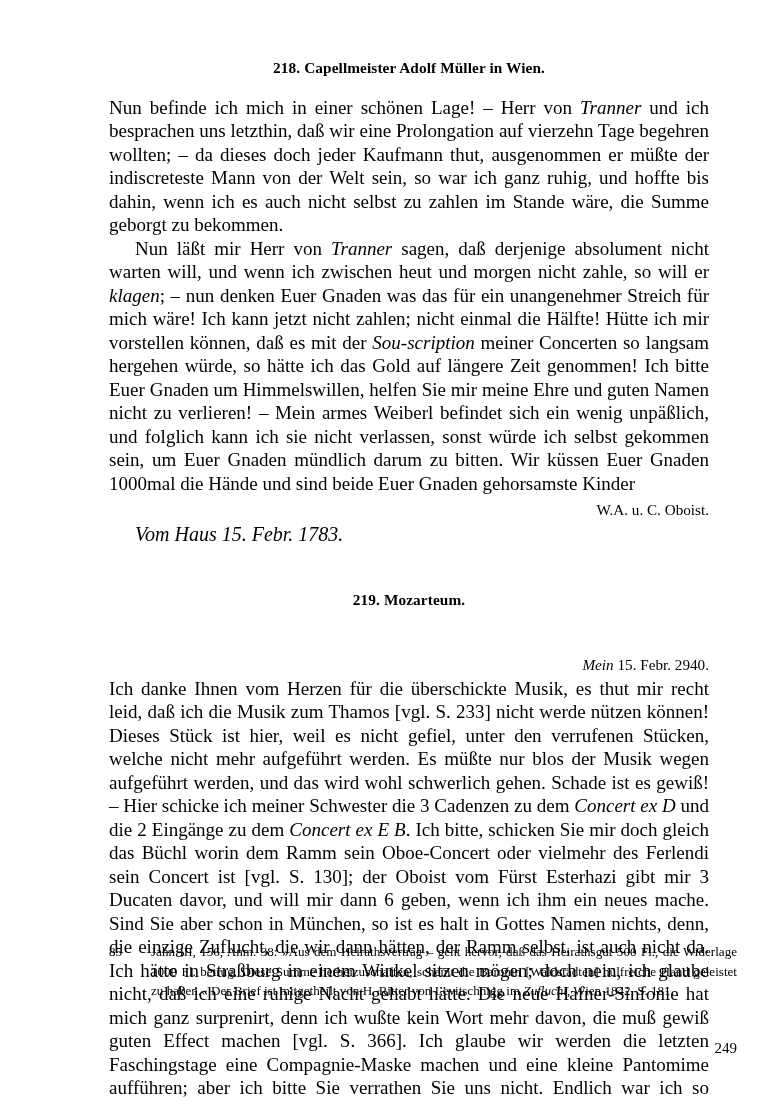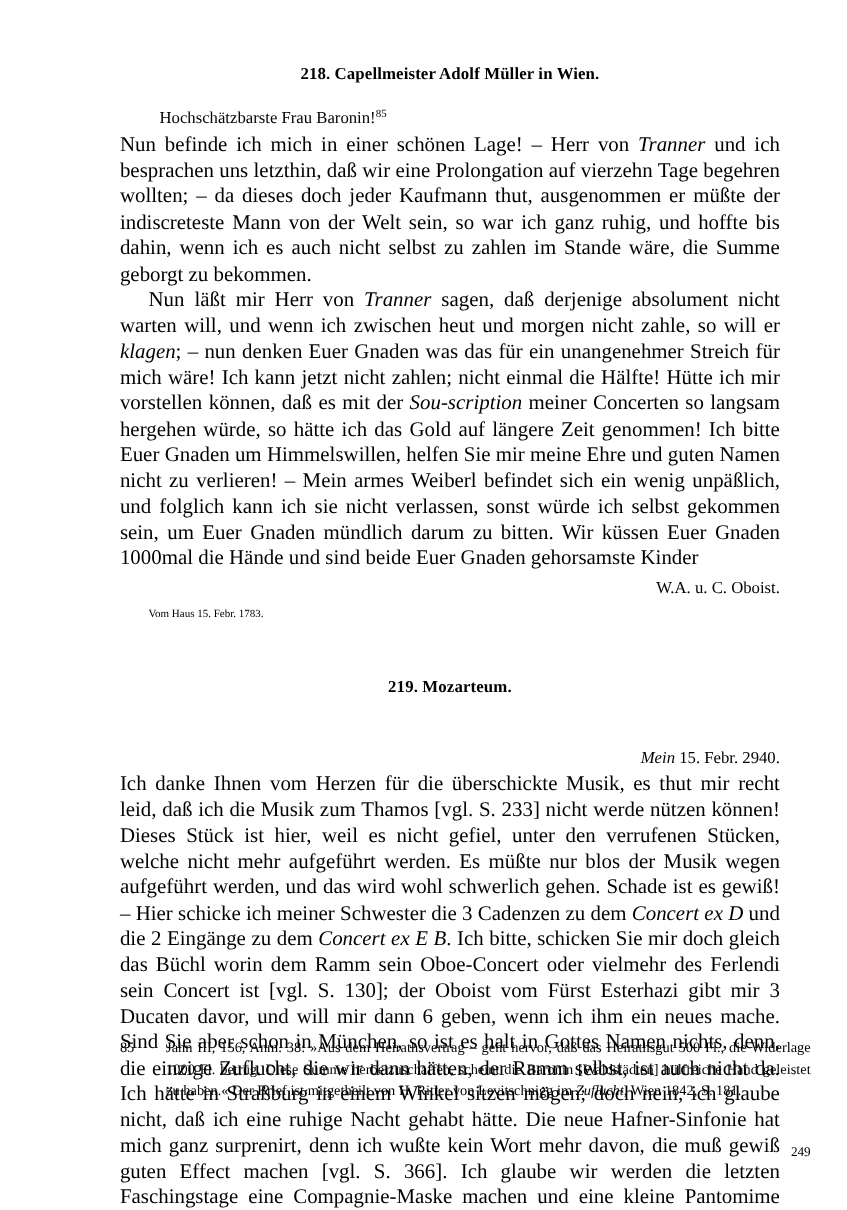--- a/index.html
+++ b/index.html
@@ -56,25 +56,26 @@
     text-indent: 26px;
   }
   .signature {
     font-size: 15.2px;
     line-height: 23.5px;
     margin: 0;
     text-align: right;
     padding-top: 3px;
   }
   .dateline-left {
-    font-size: 10px;
+    font-size: 20px;
     line-height: 23.5px;
     margin: 0;
     text-indent: 26px;
     padding-top: 1px;
+    font-style: italic;
   }
   .dateline-right {
     font-size: 15.2px;
     line-height: 23.5px;
     margin: 0;
     text-align: right;
   }
   .heading-gap-before {
     height: 44px;
   }
@@ -108,34 +109,33 @@
   }
   .fn-text {
     flex: 1 1 auto;
     text-align: justify;
     text-justify: inter-word;
   }
   .page-number {
     position: absolute;
     right: 57px;
     top: 1040px;
-    font-size: 12px;
+    font-size: 15px;
     text-align: left;
   }
 </style>
 </head>
 <body>
 
 <div class="page">
 
   <div class="content">
 
     <h2 class="letter-heading">218. Capellmeister Adolf Müller in Wien.</h2>
 
-    <p class="salutation"><span>Hochschätzbarste Frau Baronin!</span><sup>85</sup></p>
 
     <p class="body-par"><span>Nun befinde ich mich in einer schönen Lage! – Herr von </span><em>Tranner</em><span> und ich besprachen uns letzthin, daß wir eine Prolongation auf vierzehn Tage begehren wollten; – da dieses doch jeder Kaufmann thut, ausgenommen er müßte der indiscreteste Mann von der Welt sein, so war ich ganz ruhig, und hoffte bis dahin, wenn ich es auch nicht selbst zu zahlen im Stande wäre, die Summe geborgt zu bekommen.</span></p>
 
     <p class="body-par indent"><span>Nun läßt mir Herr von </span><em>Tranner</em><span> sagen, daß derjenige absolument nicht warten will, und wenn ich zwischen heut und morgen nicht zahle, so will er </span><em>klagen</em><span>; – nun denken Euer Gnaden was das für ein unangenehmer Streich für mich wäre! Ich kann jetzt nicht zahlen; nicht einmal die Hälfte! Hütte ich mir vorstellen können, daß es mit der </span><em>Sou-scription</em><span> meiner Concerten so langsam hergehen würde, so hätte ich das Gold auf längere Zeit genommen! Ich bitte Euer Gnaden um Himmelswillen, helfen Sie mir meine Ehre und guten Namen nicht zu verlieren! – Mein armes Weiberl befindet sich ein wenig unpäßlich, und folglich kann ich sie nicht verlassen, sonst würde ich selbst gekommen sein, um Euer Gnaden mündlich darum zu bitten. Wir küssen Euer Gnaden 1000mal die Hände und sind beide Euer Gnaden gehorsamste Kinder</span></p>
 
     <p class="signature">W.A. u. C. Oboist.</p>
 
     <p class="dateline-left">Vom Haus 15. Febr. 1783.</p>
 
     <div class="heading-gap-before"></div>

